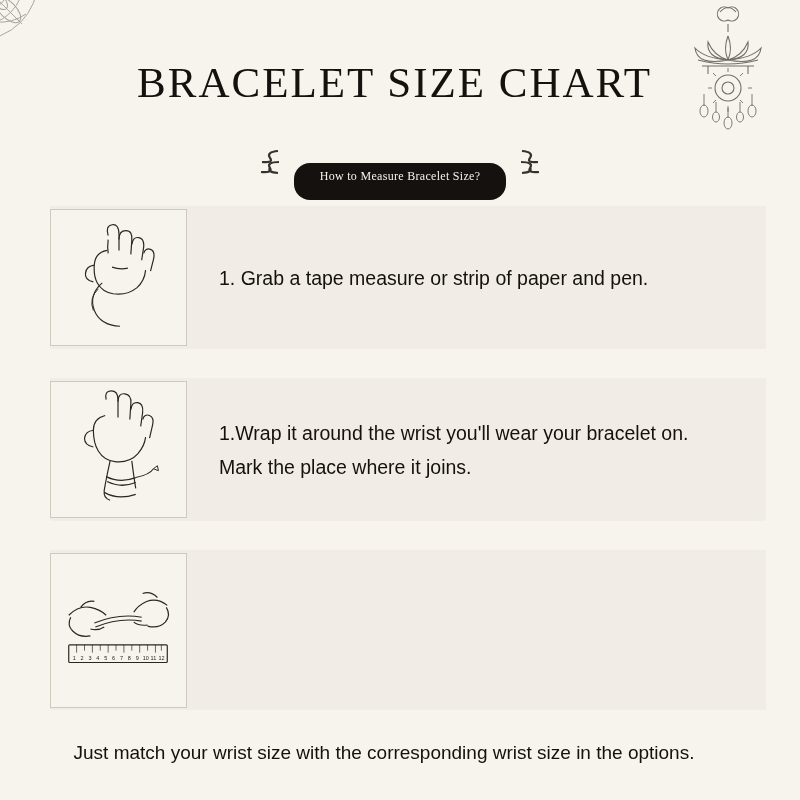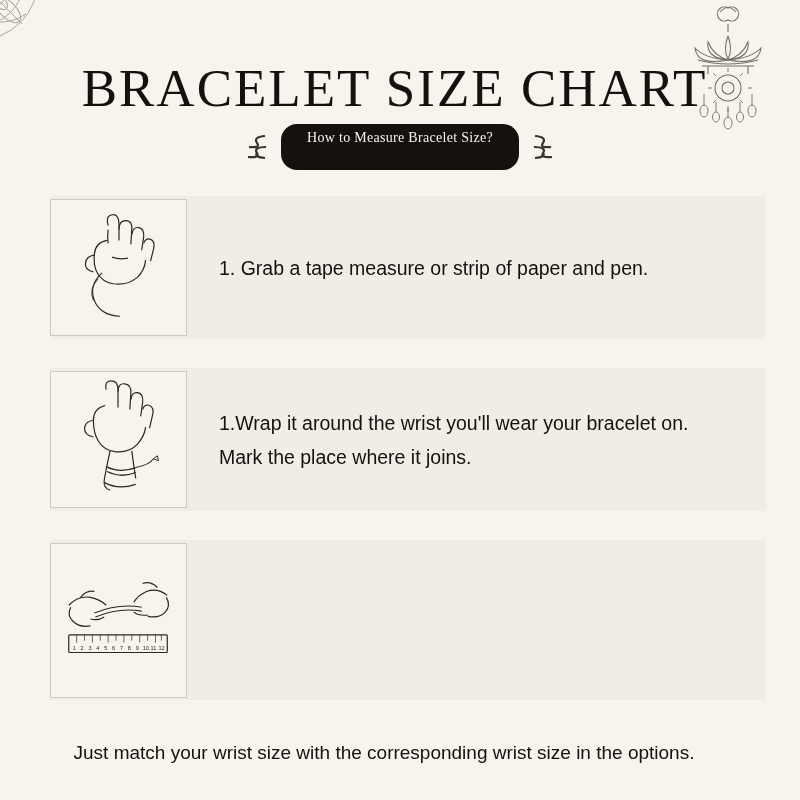--- a/index.html
+++ b/index.html
@@ -39,56 +39,57 @@
   }
 
   
   .title {
     position: absolute;
     top: 58px;
     left: 0;
     width: 789px;
     text-align: center;
     font-family: "Liberation Serif", serif;
-    font-size: 53px;
+    font-size: 43px;
     letter-spacing: 2.0px;
     color: #14110e;
     font-weight: 400;
     white-space: nowrap;
   }
   .subtitle-wrap {
     position: absolute;
     top: 124px;
     left: 0;
     width: 800px;
     display: flex;
     align-items: center;
     justify-content: center;
     gap: 12px;
   }
   .pill {
     background: #14110e;
     color: #f7f4ee;
     border-radius: 16px;
-    padding: 6px 26px 24px;
+    padding: 6px 26px 16px;
     font-family: "Liberation Serif", serif;
-    font-size: 14px;
+    font-size: 12px;
     letter-spacing: .3px;
     white-space: nowrap;
+    margin-top: 39px;
   }
   .flourish {
     width: 26px;
     height: 30px;
     opacity: .85;
   }
 
   
   .steps {
     position: absolute;
-    top: 196px;
+    top: 206px;
     left: 0;
     width: 800px;
   }
   .step {
     position: relative;
     display: flex;
     align-items: stretch;
     margin-bottom: 29px;
     height: 143px;
   }

